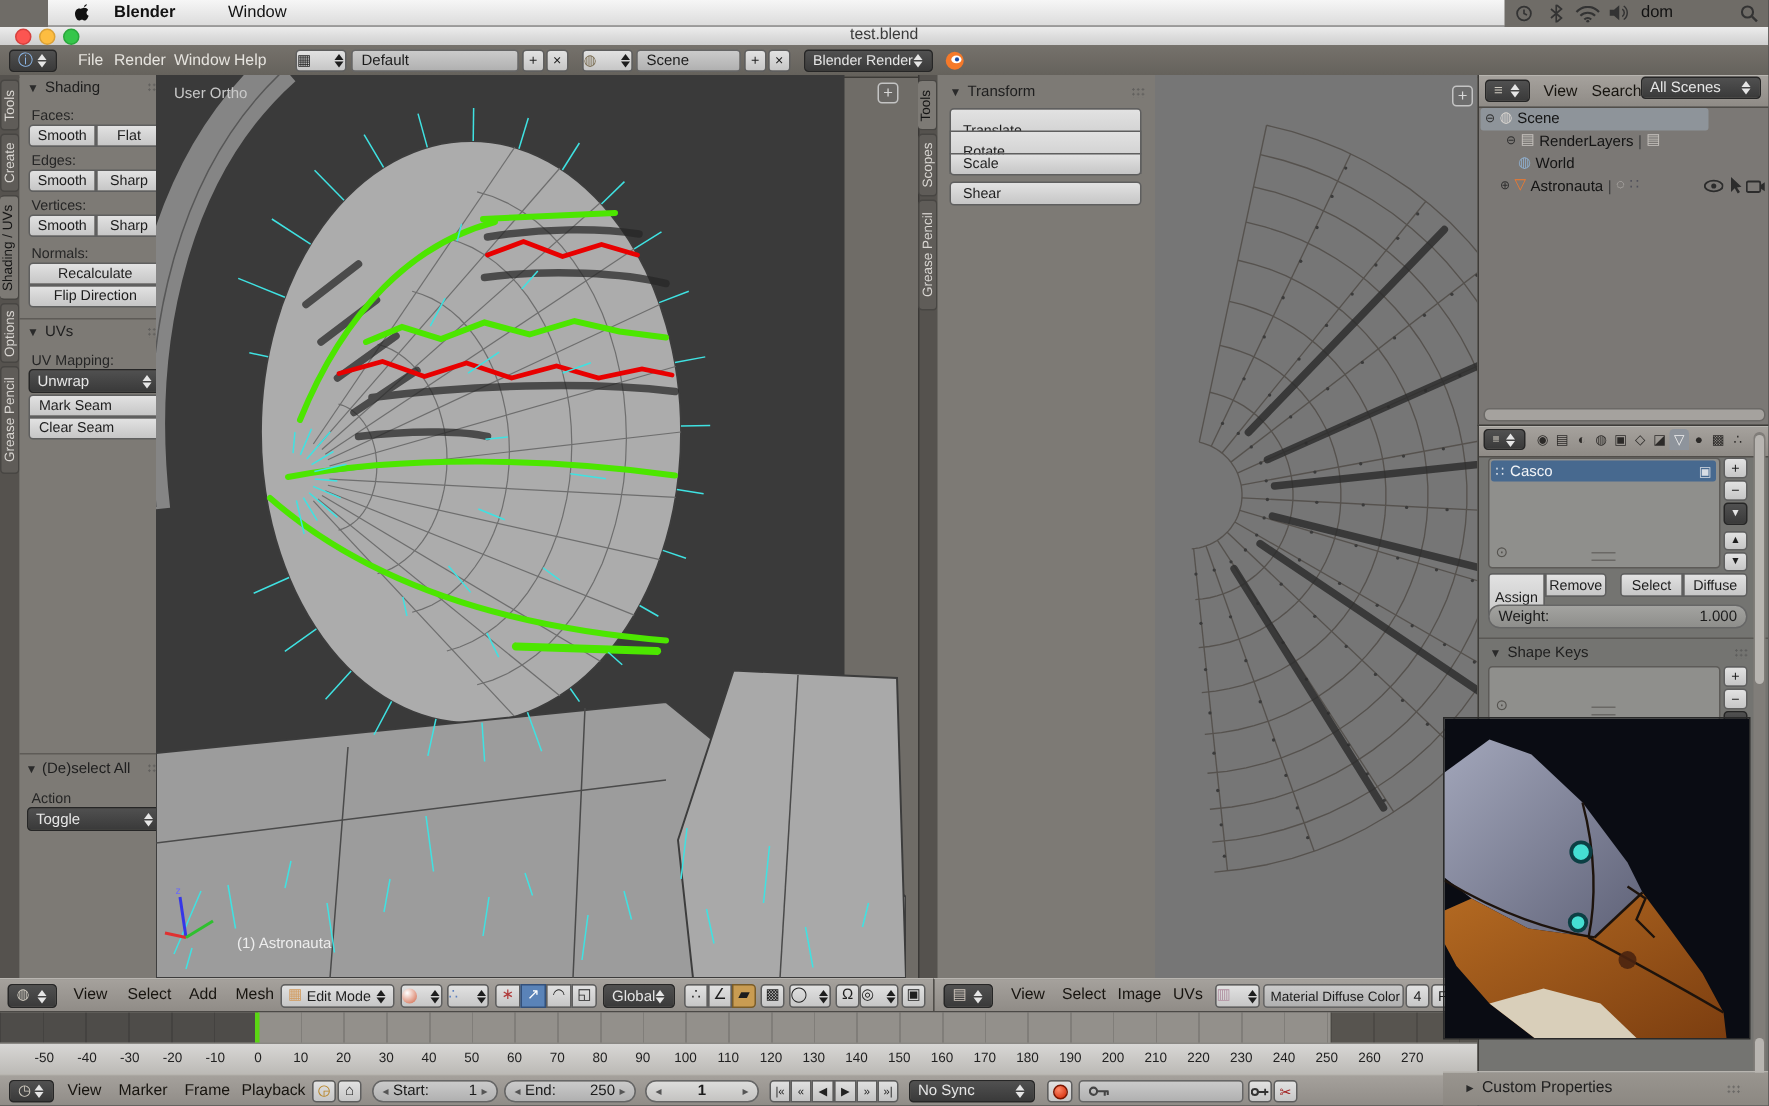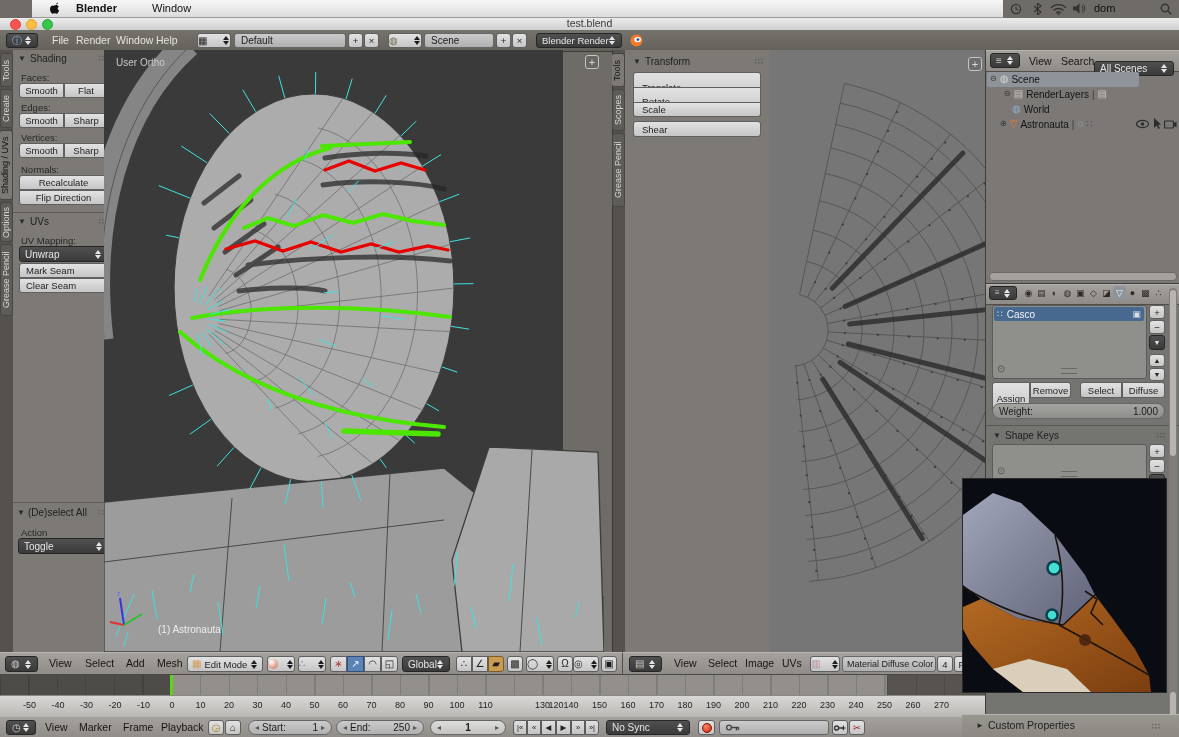--- a/index.html
+++ b/index.html
@@ -564,21 +564,21 @@
       <span class="tick" style="left: 214px;">20</span>
       <span class="tick" style="left: 242.5px;">30</span>
       <span class="tick" style="left: 271px;">40</span>
       <span class="tick" style="left: 299.5px;">50</span>
       <span class="tick" style="left: 328px;">60</span>
       <span class="tick" style="left: 356.5px;">70</span>
       <span class="tick" style="left: 385px;">80</span>
       <span class="tick" style="left: 413.5px;">90</span>
       <span class="tick" style="left: 442px;">100</span>
       <span class="tick" style="left: 470.5px;">110</span>
-      <span class="tick" style="left: 499px; margin-left: 42px;">120</span>
+      <span class="tick" style="left: 499px;">120</span>
       <span class="tick" style="left: 527.5px;">130</span>
       <span class="tick" style="left: 556px;">140</span>
       <span class="tick" style="left: 584.5px;">150</span>
       <span class="tick" style="left: 613px;">160</span>
       <span class="tick" style="left: 641.5px;">170</span>
       <span class="tick" style="left: 670px;">180</span>
       <span class="tick" style="left: 698.5px;">190</span>
       <span class="tick" style="left: 727px;">200</span>
       <span class="tick" style="left: 755.5px;">210</span>
       <span class="tick" style="left: 784px;">220</span>
@@ -651,21 +651,21 @@
   </div>
 
   <div class="abs" style="left:985px;top:50px;width:194px;height:233px;background:#7b7875;border-left:1px solid #3e3c39">
     <div class="abs ehdr" style="left:0;top:0;width:194px;height:20px">
       <div class="abs fdark" style="left:4px;top:2px;width:30px;height:15px">
           <span class="ico" style="color:#cfcabf">≡</span>
           <span class="dd"></span>
         </div>
       <span class="abs menu" style="left:34px;line-height:20px">View</span>
       <span class="abs menu" style="left:66px;line-height:20px">Search</span>
-      <div class="abs fdark" style="left:108px;top:10px;width:80px;height:15px">
+      <div class="abs fdark" style="left:108px;top:0;width:80px;height:15px">
           <span>All Scenes</span>
           <span class="dd"></span>
         </div>
     </div>
     <div class="abs" style="left:1px;top:22px;width:152px;height:15px;background:#8e949a;border-radius:2px"></div>
     <div class="outrow" style="left:4px;top:22px">
       <span class="ico" style="font-size:8px;color:#2e2e2e">⊖</span>
       <span class="ico" style="color:#d8d4cf">◍</span>
       <span>Scene</span>
     </div>

